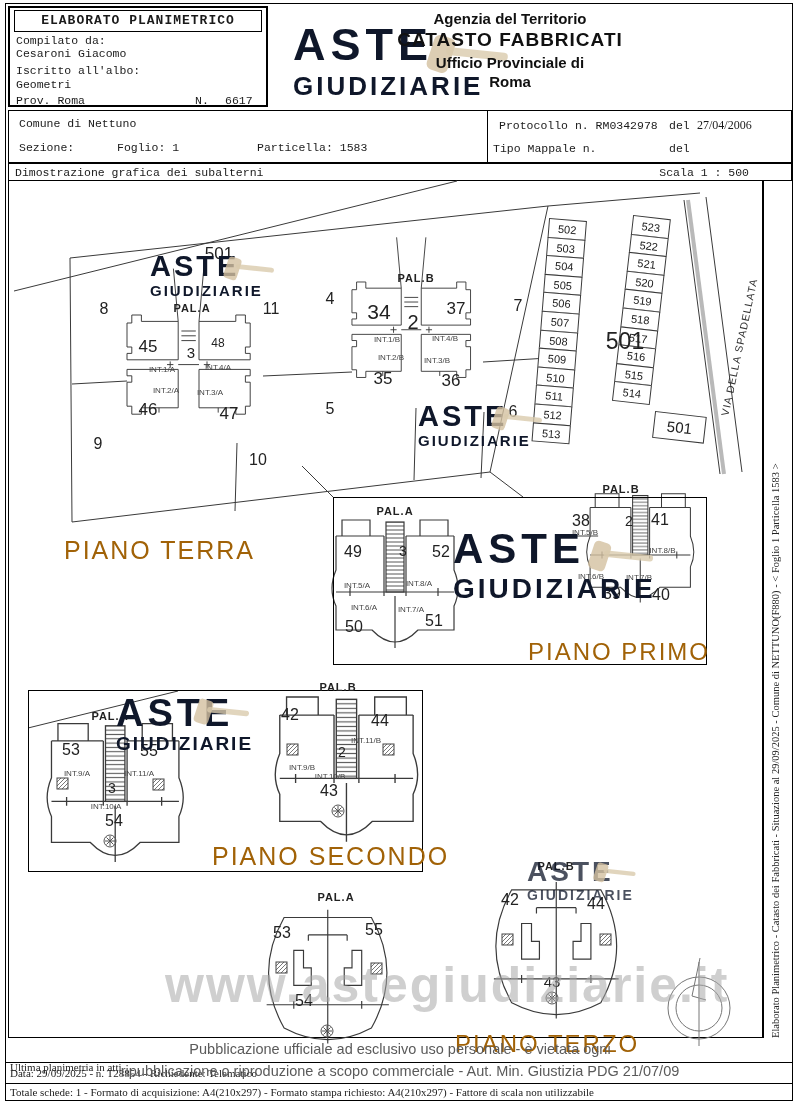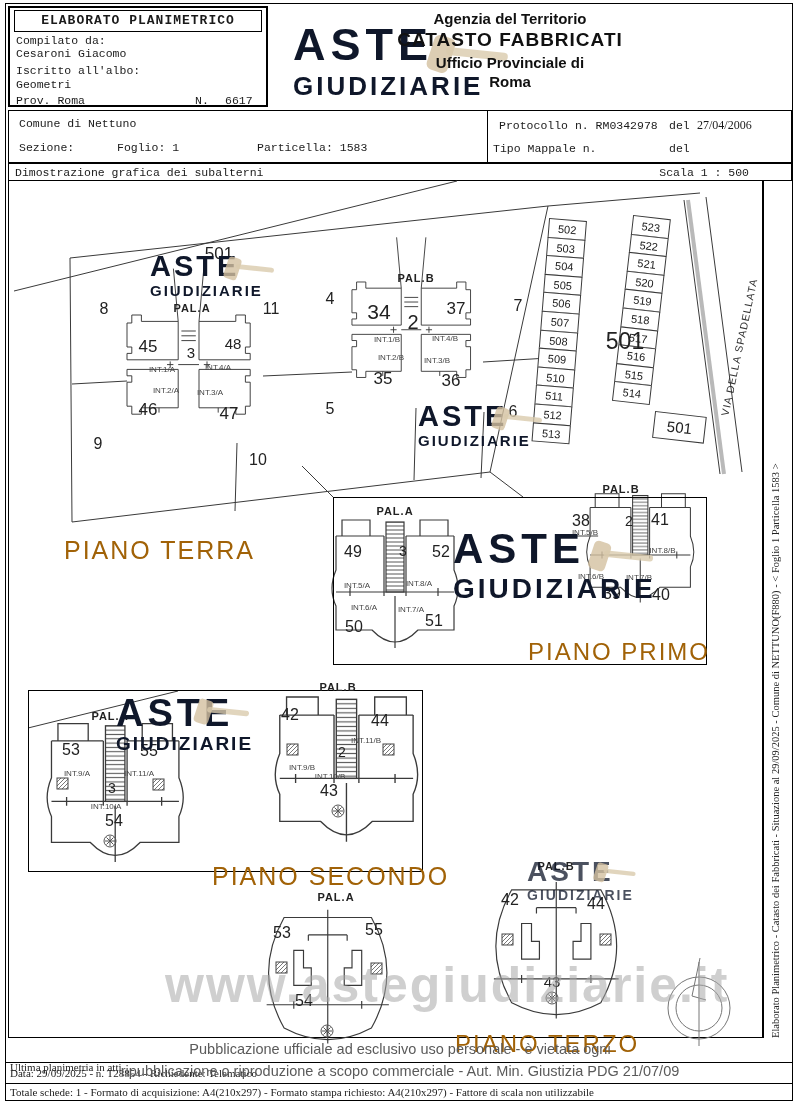--- a/index.html
+++ b/index.html
@@ -178,21 +178,21 @@
     <path d="M699,962 V1046 M700,958 L692,996 L706,1000"></path>
   </g>
 </svg>
 
 <div class="c" style="left:219px;top:254px;font-size:17px;">501</div>
 <div class="c pal" style="left:192px;top:308px;">PAL.A</div>
 <div class="c sub" style="left:104px;top:309px;">8</div>
 <div class="c sub" style="left:271px;top:309px;">11</div>
 <div class="c" style="left:148px;top:347px;font-size:17px;">45</div>
 <div class="c" style="left:191px;top:352px;font-size:15px;">3</div>
-<div class="c" style="left:233px;top:343px;font-size:15px;">48</div>
+<div class="c" style="left:218px;top:343px;font-size:12px;">48</div>
 <div class="c int" style="left:162px;top:369px;">INT.1/A</div>
 <div class="c int" style="left:218px;top:367px;">INT.4/A</div>
 <div class="c int" style="left:166px;top:390px;">INT.2/A</div>
 <div class="c int" style="left:210px;top:392px;">INT.3/A</div>
 <div class="c" style="left:148px;top:410px;font-size:17px;">46</div>
 <div class="c" style="left:229px;top:414px;font-size:17px;">47</div>
 <div class="c sub" style="left:98px;top:444px;">9</div>
 <div class="c sub" style="left:258px;top:460px;">10</div>
 
 <div class="c pal" style="left:416px;top:278px;">PAL.B</div>
@@ -276,21 +276,21 @@
 <div class="c int" style="left:106px;top:806px;">INT.10/A</div>
 <div class="c sub" style="left:114px;top:821px;">54</div>
 <div class="c pal" style="left:338px;top:687px;">PAL.B</div>
 <div class="c sub" style="left:290px;top:715px;">42</div>
 <div class="c sub" style="left:380px;top:721px;">44</div>
 <div class="c int" style="left:302px;top:741px;margin-top:26px;">INT.9/B</div>
 <div class="c int" style="left:366px;top:740px;">INT.11/B</div>
 <div class="c" style="left:342px;top:752px;font-size:14px;">2</div>
 <div class="c int" style="left:330px;top:776px;">INT.10/B</div>
 <div class="c sub" style="left:329px;top:791px;">43</div>
-<div class="floor-title" style="left:212px;top:842px;margin-top:20px;">PIANO SECONDO</div>
+<div class="floor-title" style="left:212px;top:842px;">PIANO SECONDO</div>
 
 <div class="c pal" style="left:336px;top:897px;">PAL.A</div>
 <div class="c sub" style="left:282px;top:933px;">53</div>
 <div class="c sub" style="left:374px;top:930px;">55</div>
 <div class="c sub" style="left:304px;top:1001px;">54</div>
 <div class="c pal" style="left:556px;top:866px;">PAL.B</div>
 <div class="c sub" style="left:510px;top:900px;">42</div>
 <div class="c sub" style="left:596px;top:904px;">44</div>
 <div class="c" style="left:552px;top:981px;font-size:15px;">43</div>
 <div class="floor-title" style="left:455px;top:1030px;font-size:24px;">PIANO TERZO</div>

